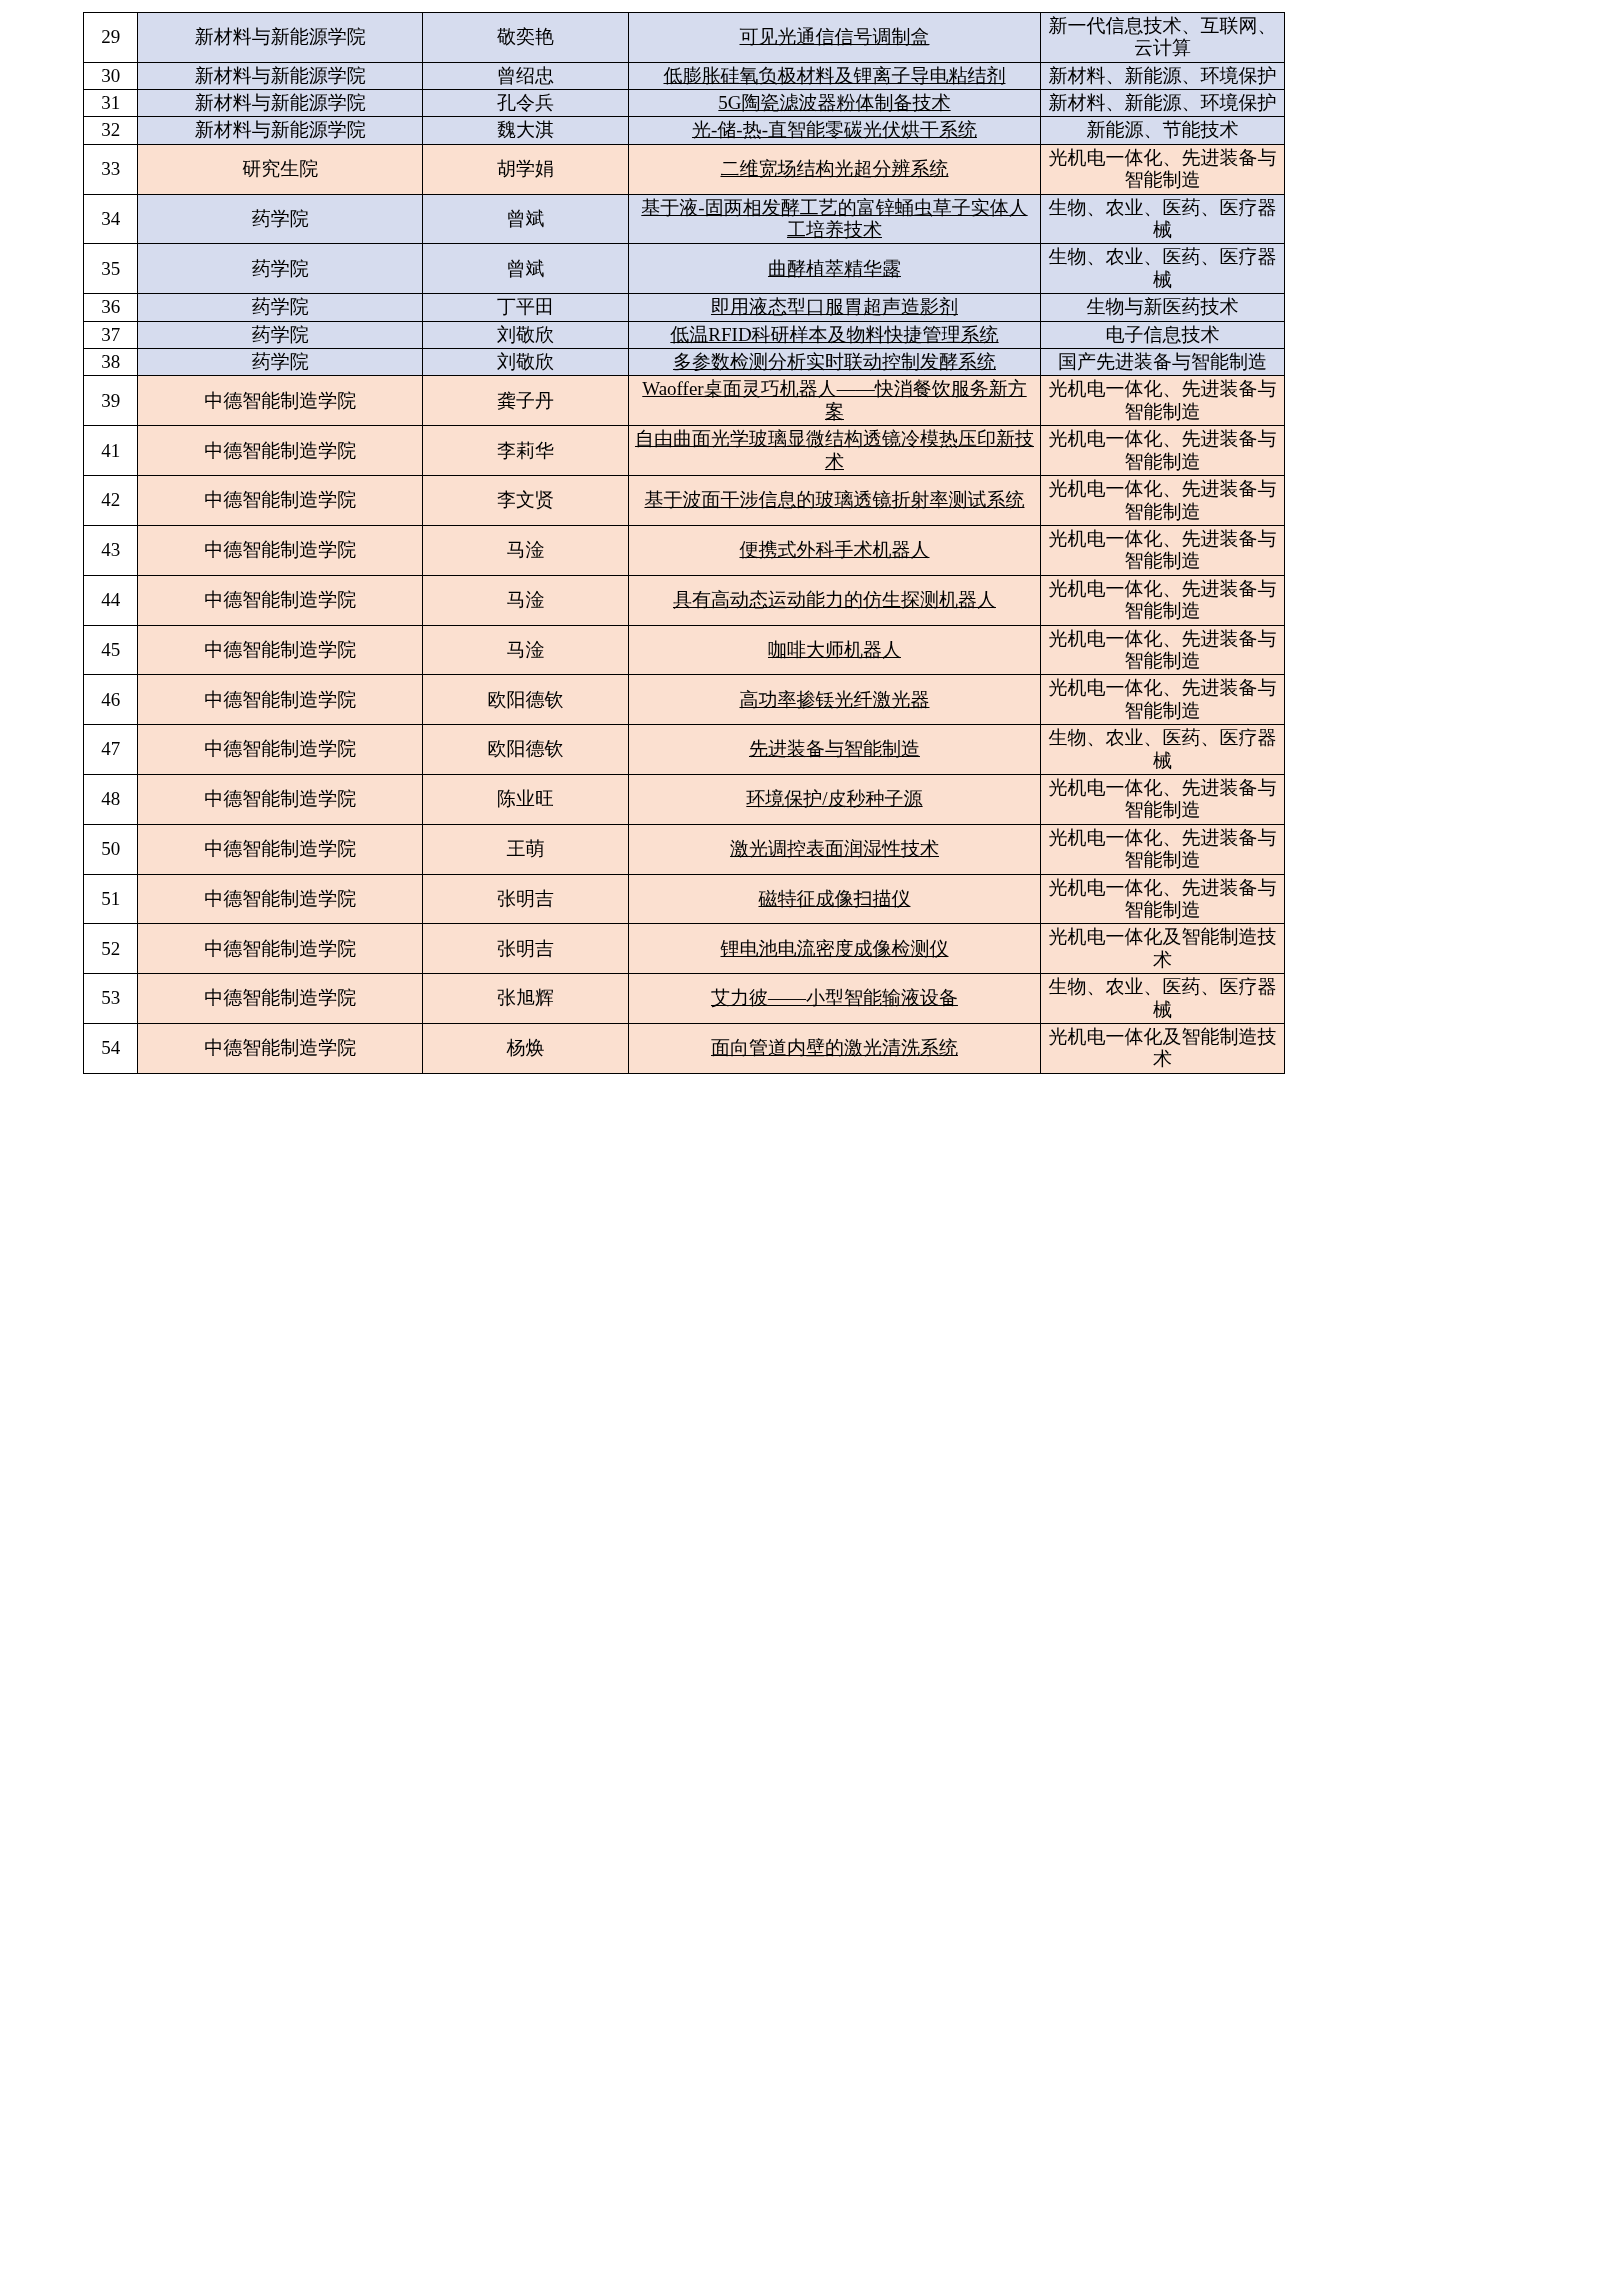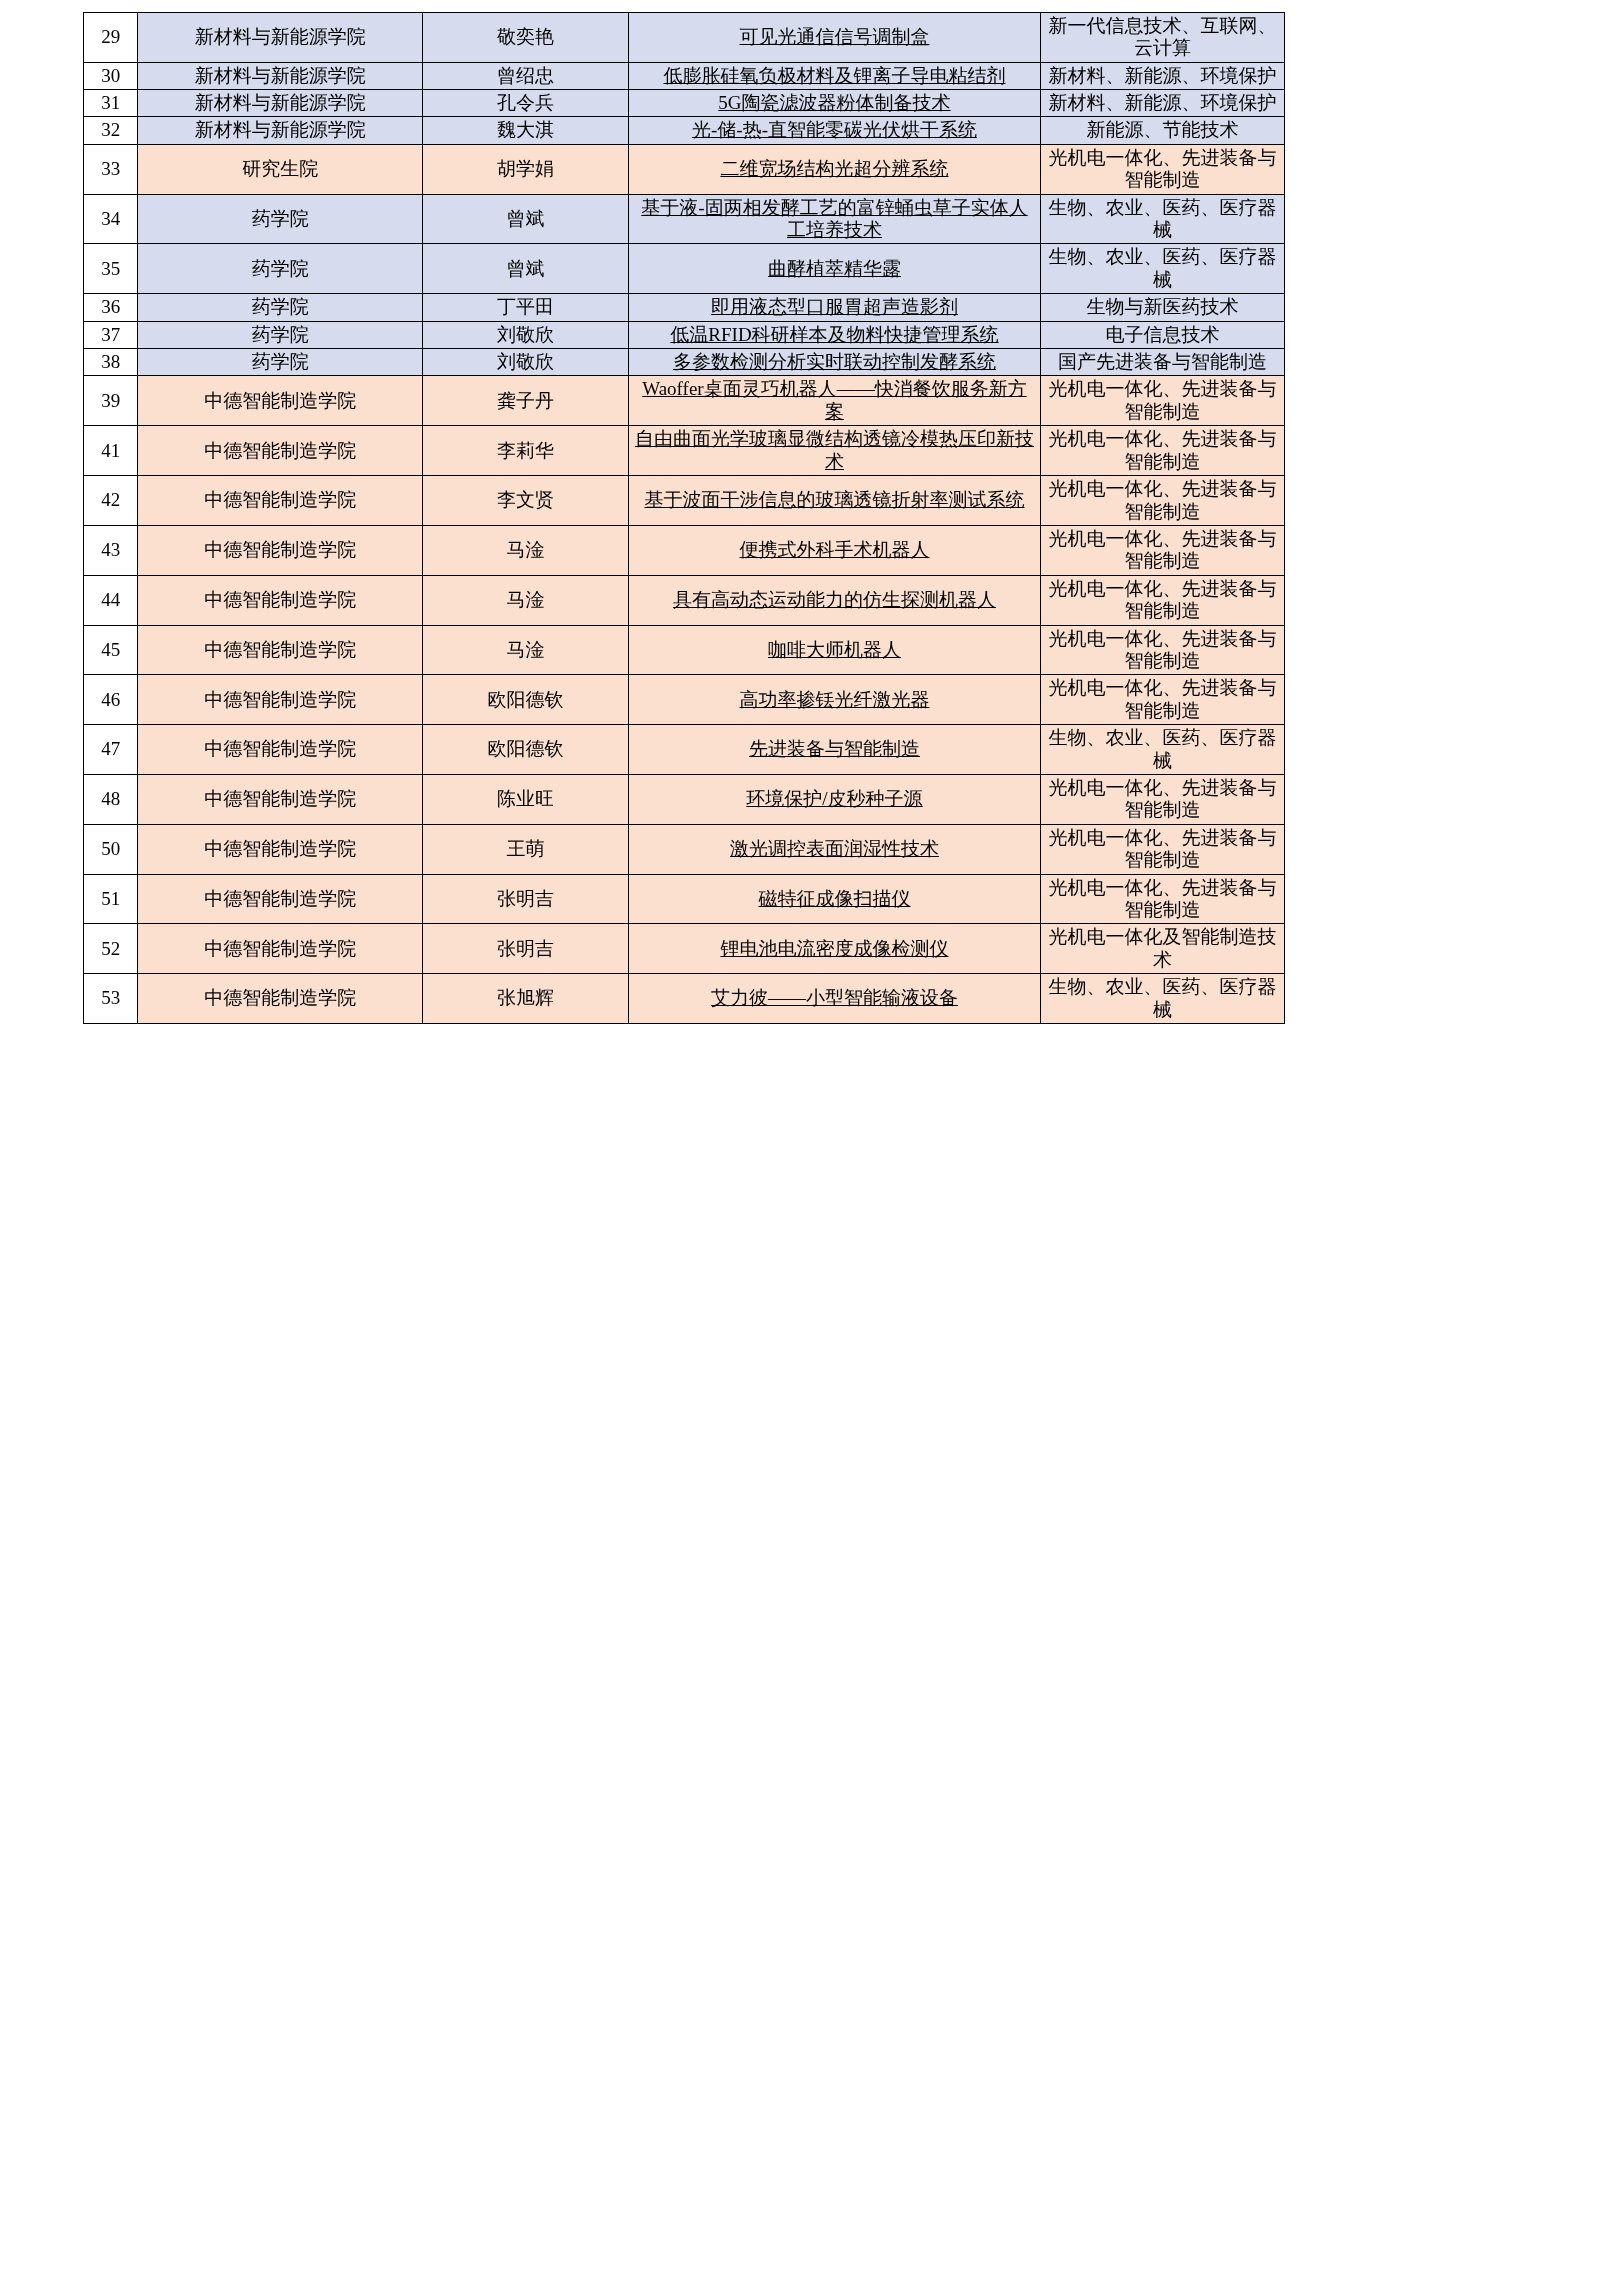--- a/index.html
+++ b/index.html
@@ -231,16 +231,23 @@
           <td class="fill-peach title-cell">锂电池电流密度成像检测仪</td>
           <td class="fill-peach">光机电一体化及智能制造技术</td>
         </tr>
         <tr>
           <td class="idx">53</td>
           <td class="fill-peach">中德智能制造学院</td>
           <td class="fill-peach">张旭辉</td>
           <td class="fill-peach title-cell">艾力彼——小型智能输液设备</td>
           <td class="fill-peach">生物、农业、医药、医疗器械</td>
         </tr>
+        <tr>
+          <td class="idx">54</td>
+          <td class="fill-peach">中德智能制造学院</td>
+          <td class="fill-peach">杨焕</td>
+          <td class="fill-peach title-cell">面向管道内壁的激光清洗系统</td>
+          <td class="fill-peach">光机电一体化及智能制造技术</td>
+        </tr>
       </tbody>
   </table>
 </div>
 
 
 </body></html>

